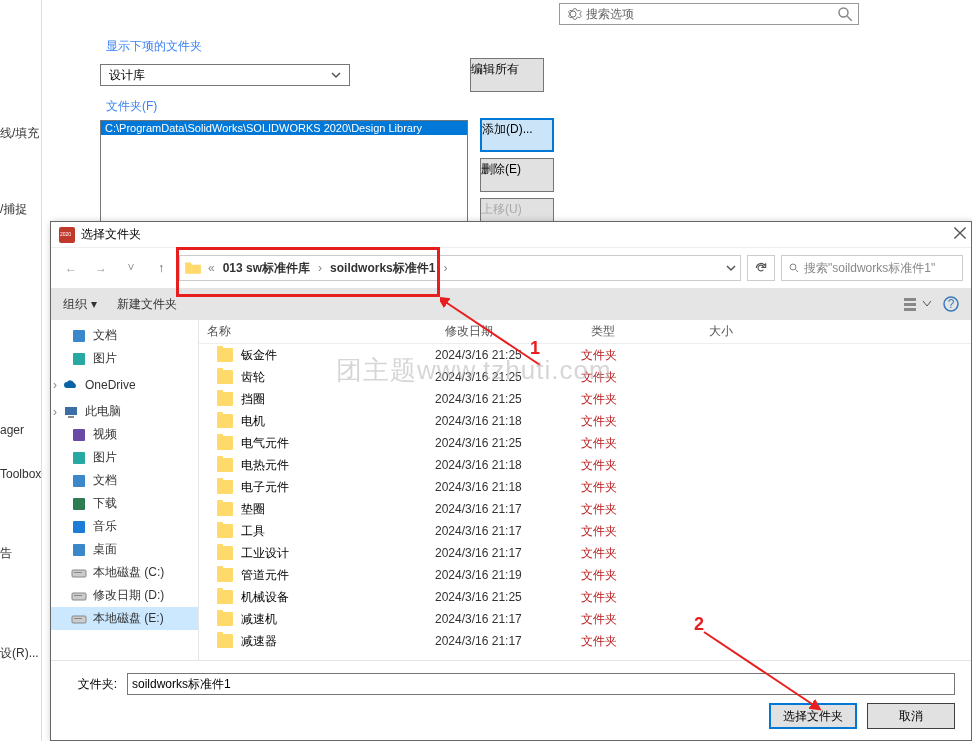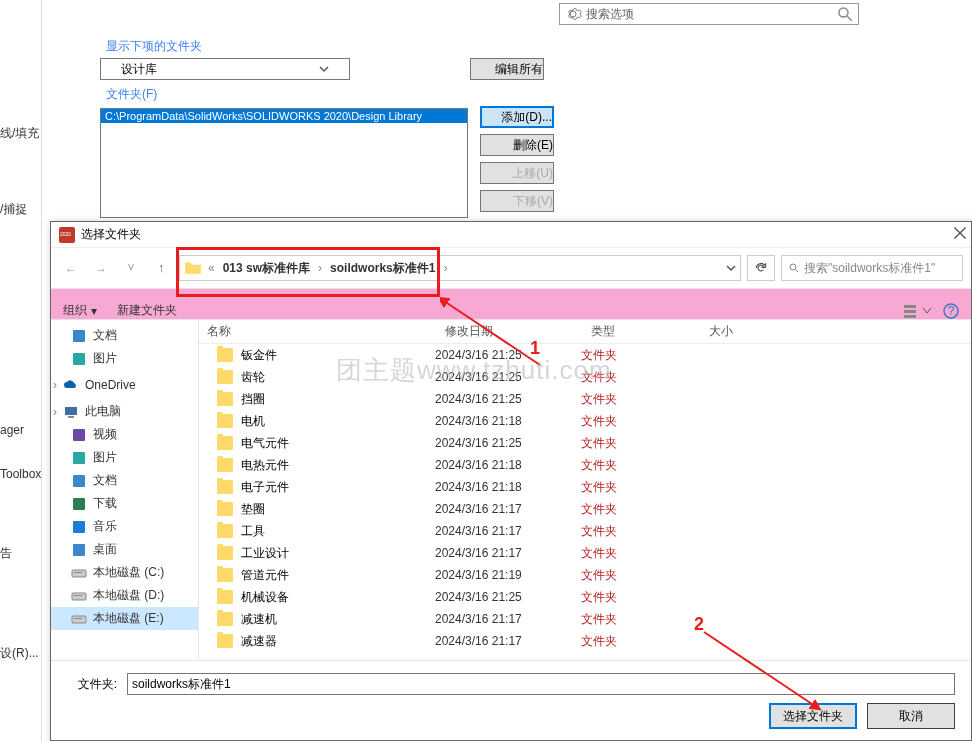--- a/index.html
+++ b/index.html
@@ -9,23 +9,23 @@
 .left-strip { position: absolute; left: 0; top: 0; width: 42px; height: 741px; background: #fff; border-right: 1px solid #ddd; }
 .left-label { position: absolute; font-size: 12px; color: #333; }
 
 .search-bar { position: absolute; left: 559; top: 3px; width: 300px; height: 22px; border: 1px solid #999; display: flex; align-items: center; background: #fff; }
 .search-bar .sicon { width: 18px; height: 18px; margin: 0 4px; fill: #555; }
 .search-bar span { color: #666; flex: 1; }
 .search-bar .mag { margin-right: 4px; fill: #888; }
 
 .folder-section { position: absolute; left: 100px; top: 38px; width: 676px; }
 .sec-label { font-size: 12px; color: #3b82f6; margin-bottom: 3px; margin-left: 6px; }
-.combo { width: 250px; height: 22px; border: 1px solid #767676; display: inline-flex; align-items: center; justify-content: space-between; padding: 0 20px; background: #fff; }
+.combo { width: 250px; height: 22px; border: 1px solid #767676; display: inline-flex; align-items: center; justify-content: space-between; padding: 0 8px; background: #fff; }
 .combo .chev { width: 10px; height: 10px; }
-.btn { width: 74px; height: 22px; border: 1px solid #767676; background: #e1e1e1; text-align: right; line-height: 20px; display: inline-block; cursor: pointer; }
+.btn { width: 74px; height: 34px; border: 1px solid #767676; background: #e1e1e1; text-align: left; line-height: 20px; display: inline-block; cursor: pointer; }
 .btn.sel { border: 2px solid #0078d7; background: #cce4f7; line-height: 18px; }
 .btn.dis { color: #aaa; }
 .path-list { width: 368px; height: 110px; border: 1px solid #767676; background: #fff; margin-top: 2px; }
 .path-item { background: #0078d7; color: #fff; padding: 1px 4px; font-size: 11px; }
 
 .dialog { position: absolute; left: 50px; top: 221px; width: 922px; height: 520px; background: #fff; border: 1px solid #666; box-shadow: 2px 2px 8px rgba(0,0,0,0.3); }
 .dlg-title { height: 26px; display: flex; align-items: center; padding: 0 8px; background: #fff; border-bottom: 1px solid #eee; }
 .dlg-title .ticon { width: 16px; height: 16px; margin-right: 6px; background: #c0392b; border-radius: 2px; position: relative; }
 .dlg-title .ticon::after { content: "2020"; position: absolute; font-size: 5px; color: #fff; left: 1px; top: 4px; }
 .dlg-close { position: absolute; right: 4px; top: 4px; width: 14px; height: 14px; }
@@ -34,21 +34,21 @@
 .nav-arrow { width: 24px; height: 24px; display: flex; align-items: center; justify-content: center; color: #999; }
 .nav-arrow.active { color: #555; }
 .breadcrumb { flex: 1; height: 26px; border: 1px solid #ccc; display: flex; align-items: center; padding: 0 4px; background: #fff; position: relative; }
 .bc-folder { width: 18px; height: 18px; margin-right: 4px; }
 .bc-item { padding: 0 6px; color: #333; font-weight: bold; }
 .bc-sep { color: #888; padding: 0 2px; }
 .bc-drop { position: absolute; right: 4px; }
 .refresh-btn { width: 28px; height: 26px; border: 1px solid #ccc; display: flex; align-items: center; justify-content: center; }
 .dsearch { width: 182px; height: 26px; border: 1px solid #ccc; display: flex; align-items: center; padding: 0 6px; color: #888; }
 
-.toolbar { height: 32px; border-top: 1px solid #e5e5e5; border-bottom: 1px solid #e5e5e5; display: flex; align-items: flex-end; padding: 0 12px; background: #f9a8d4; }
+.toolbar { height: 32px; border-top: 1px solid #e5e5e5; border-bottom: 1px solid #e5e5e5; display: flex; align-items: center; padding: 0 12px; background: #e5e5e5; }
 .toolbar .tool { margin-right: 20px; color: #333; display: flex; align-items: center; gap: 4px; }
 
 .body { display: flex; height: 356px; }
 .tree { width: 148px; border-right: 1px solid #e5e5e5; overflow: hidden; padding: 4px 0; position: relative; }
 .tree-item { display: flex; align-items: center; padding: 3px 4px 3px 20px; gap: 6px; color: #333; white-space: nowrap; }
 .tree-item.sel { background: #cce8ff; }
 .tree-item.l0 { padding-left: 12px; }
 .tree-item .ticon2 { width: 16px; height: 16px; flex-shrink: 0; }
 .tree-chev { position: absolute; left: 2px; width: 10px; color: #888; }
 
@@ -263,21 +263,21 @@
             <rect x="1" y="5" width="14" height="7" rx="1" fill="#ccc" stroke="#888"></rect>
             <rect x="3" y="7" width="8" height="1" fill="#888"></rect>
           </svg>
           <span>本地磁盘 (C:)</span>
         </div>
         <div class="tree-item">
           <svg class="ticon2" viewBox="0 0 16 16">
             <rect x="1" y="5" width="14" height="7" rx="1" fill="#ccc" stroke="#888"></rect>
             <rect x="3" y="7" width="8" height="1" fill="#888"></rect>
           </svg>
-          <span>本地磁盘 (D:)</span>
+          <span>修改日期 (D:)</span>
         </div>
         <div class="tree-item sel">
           <svg class="ticon2" viewBox="0 0 16 16">
             <rect x="1" y="5" width="14" height="7" rx="1" fill="#ccc" stroke="#888"></rect>
             <rect x="3" y="7" width="8" height="1" fill="#888"></rect>
           </svg>
           <span>本地磁盘 (E:)</span>
         </div>
       </div>
     <div class="files">

